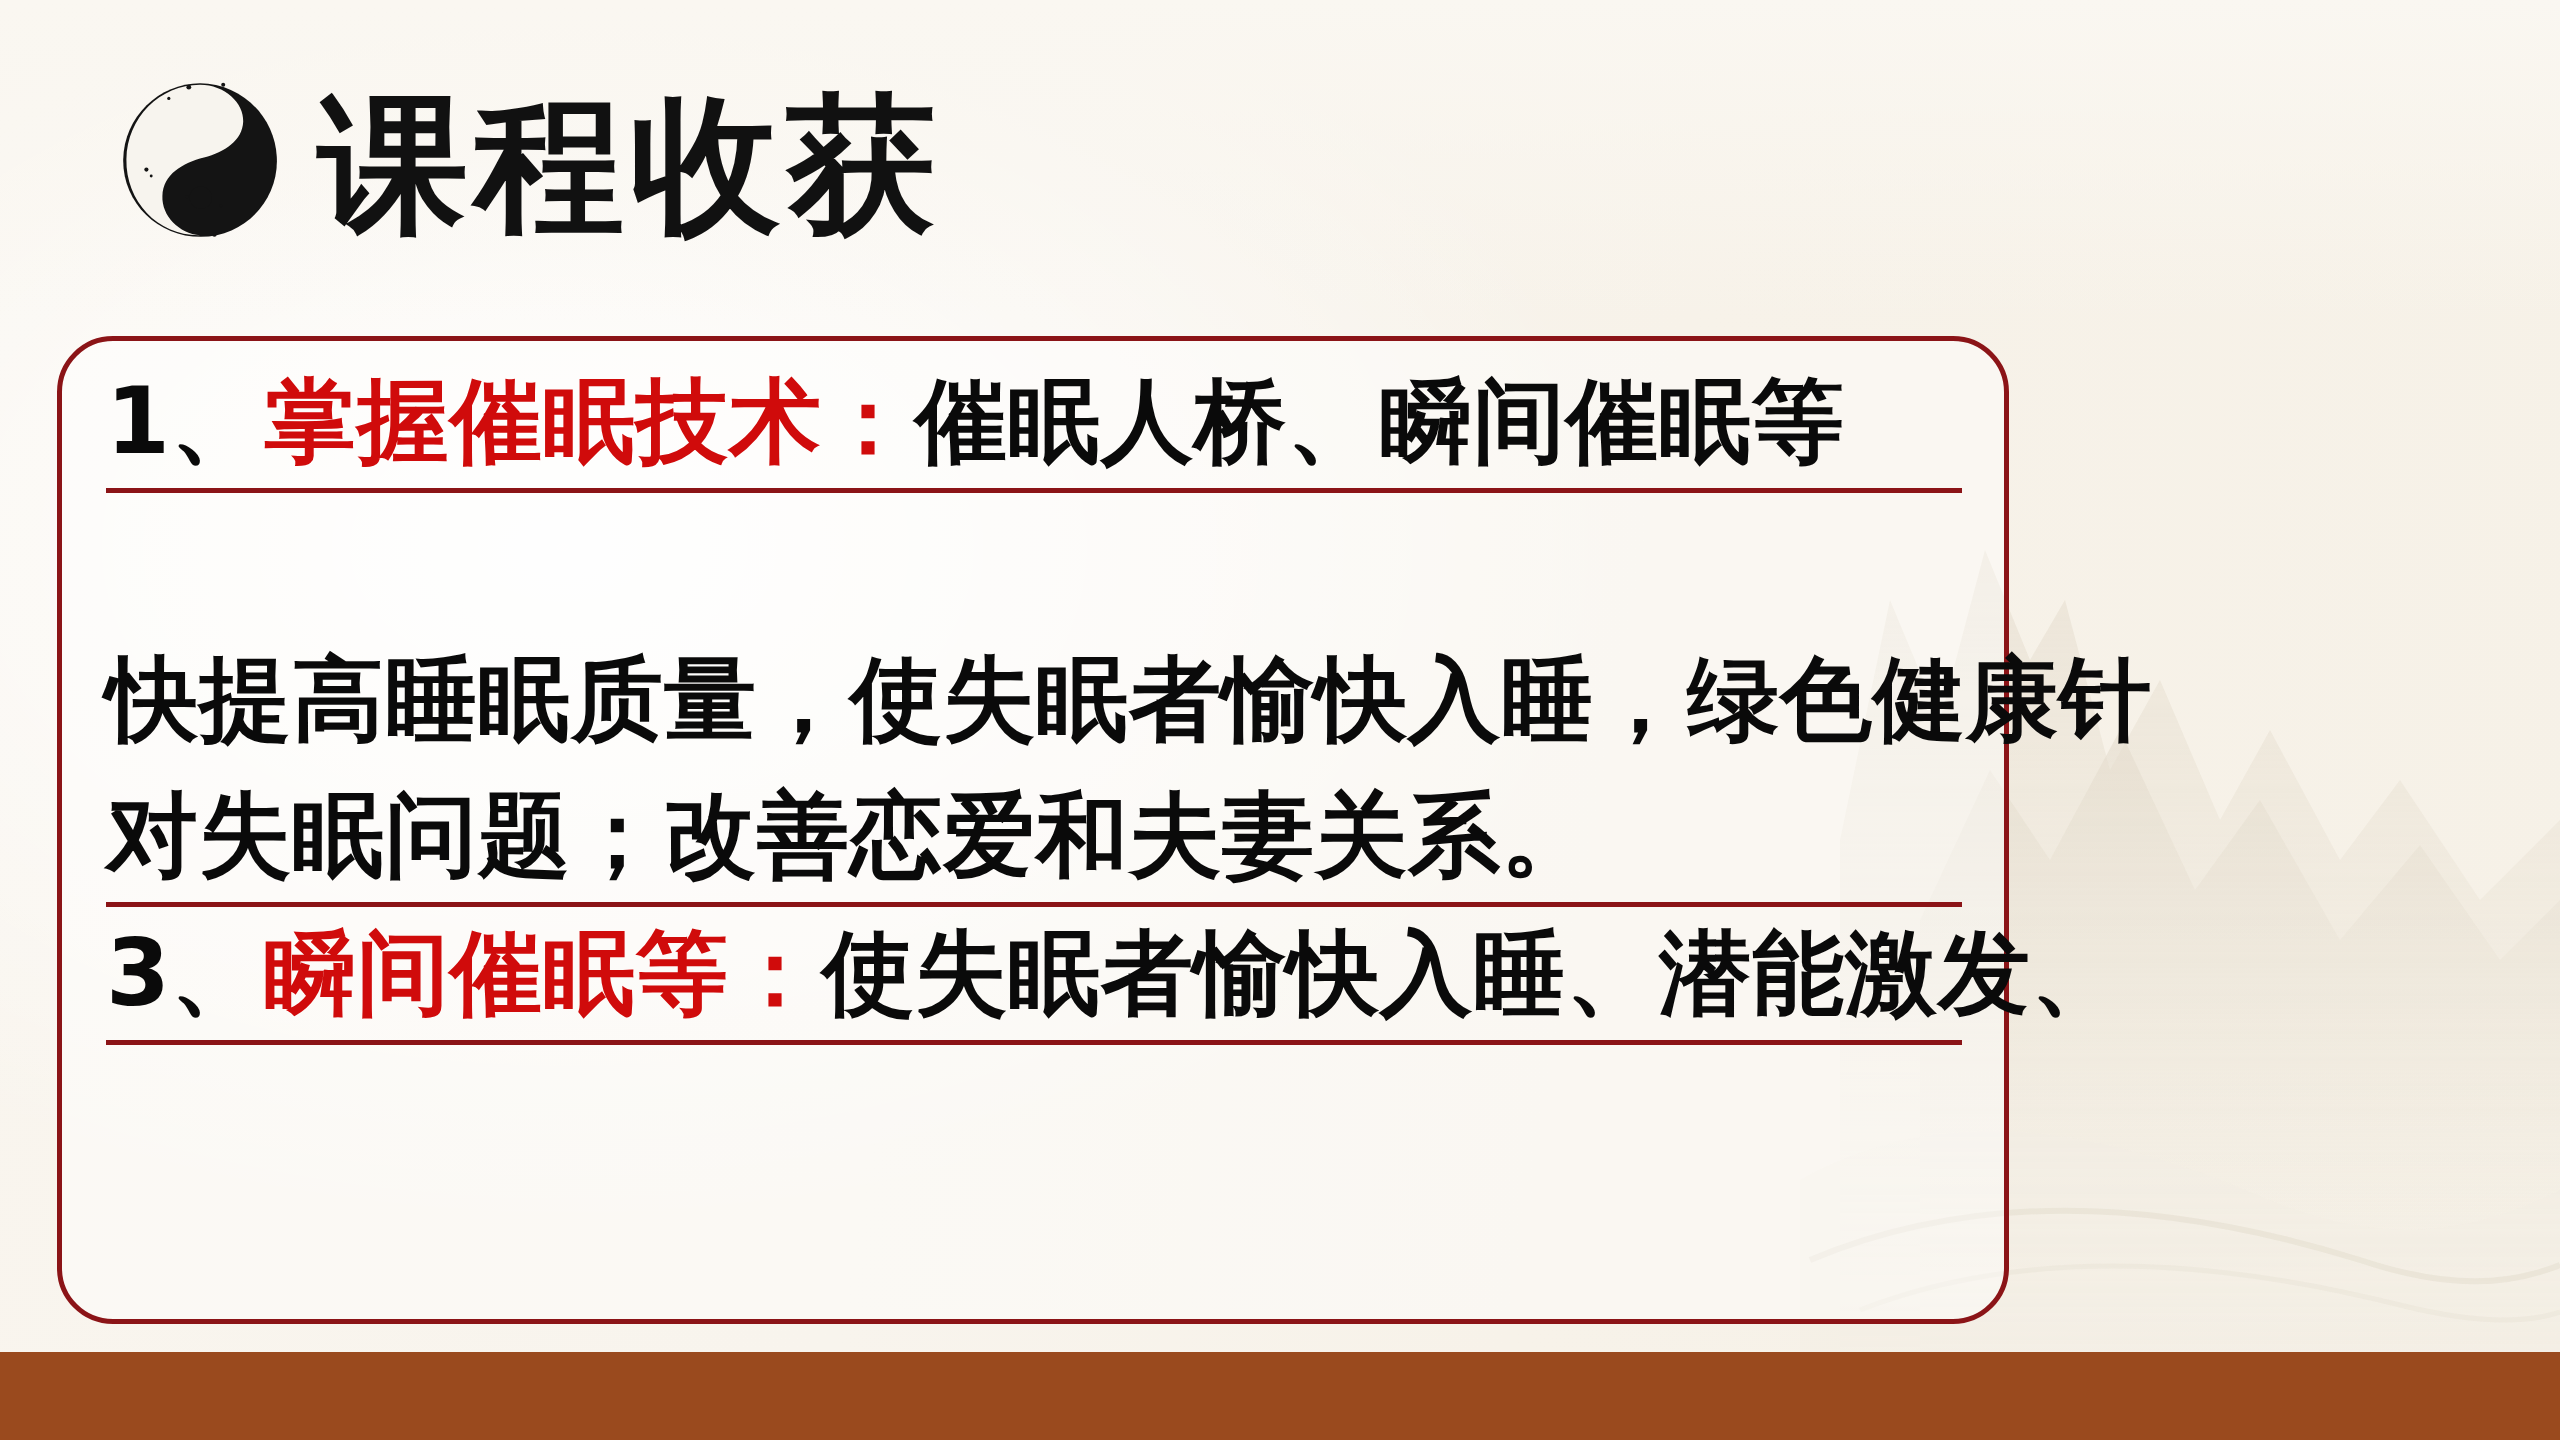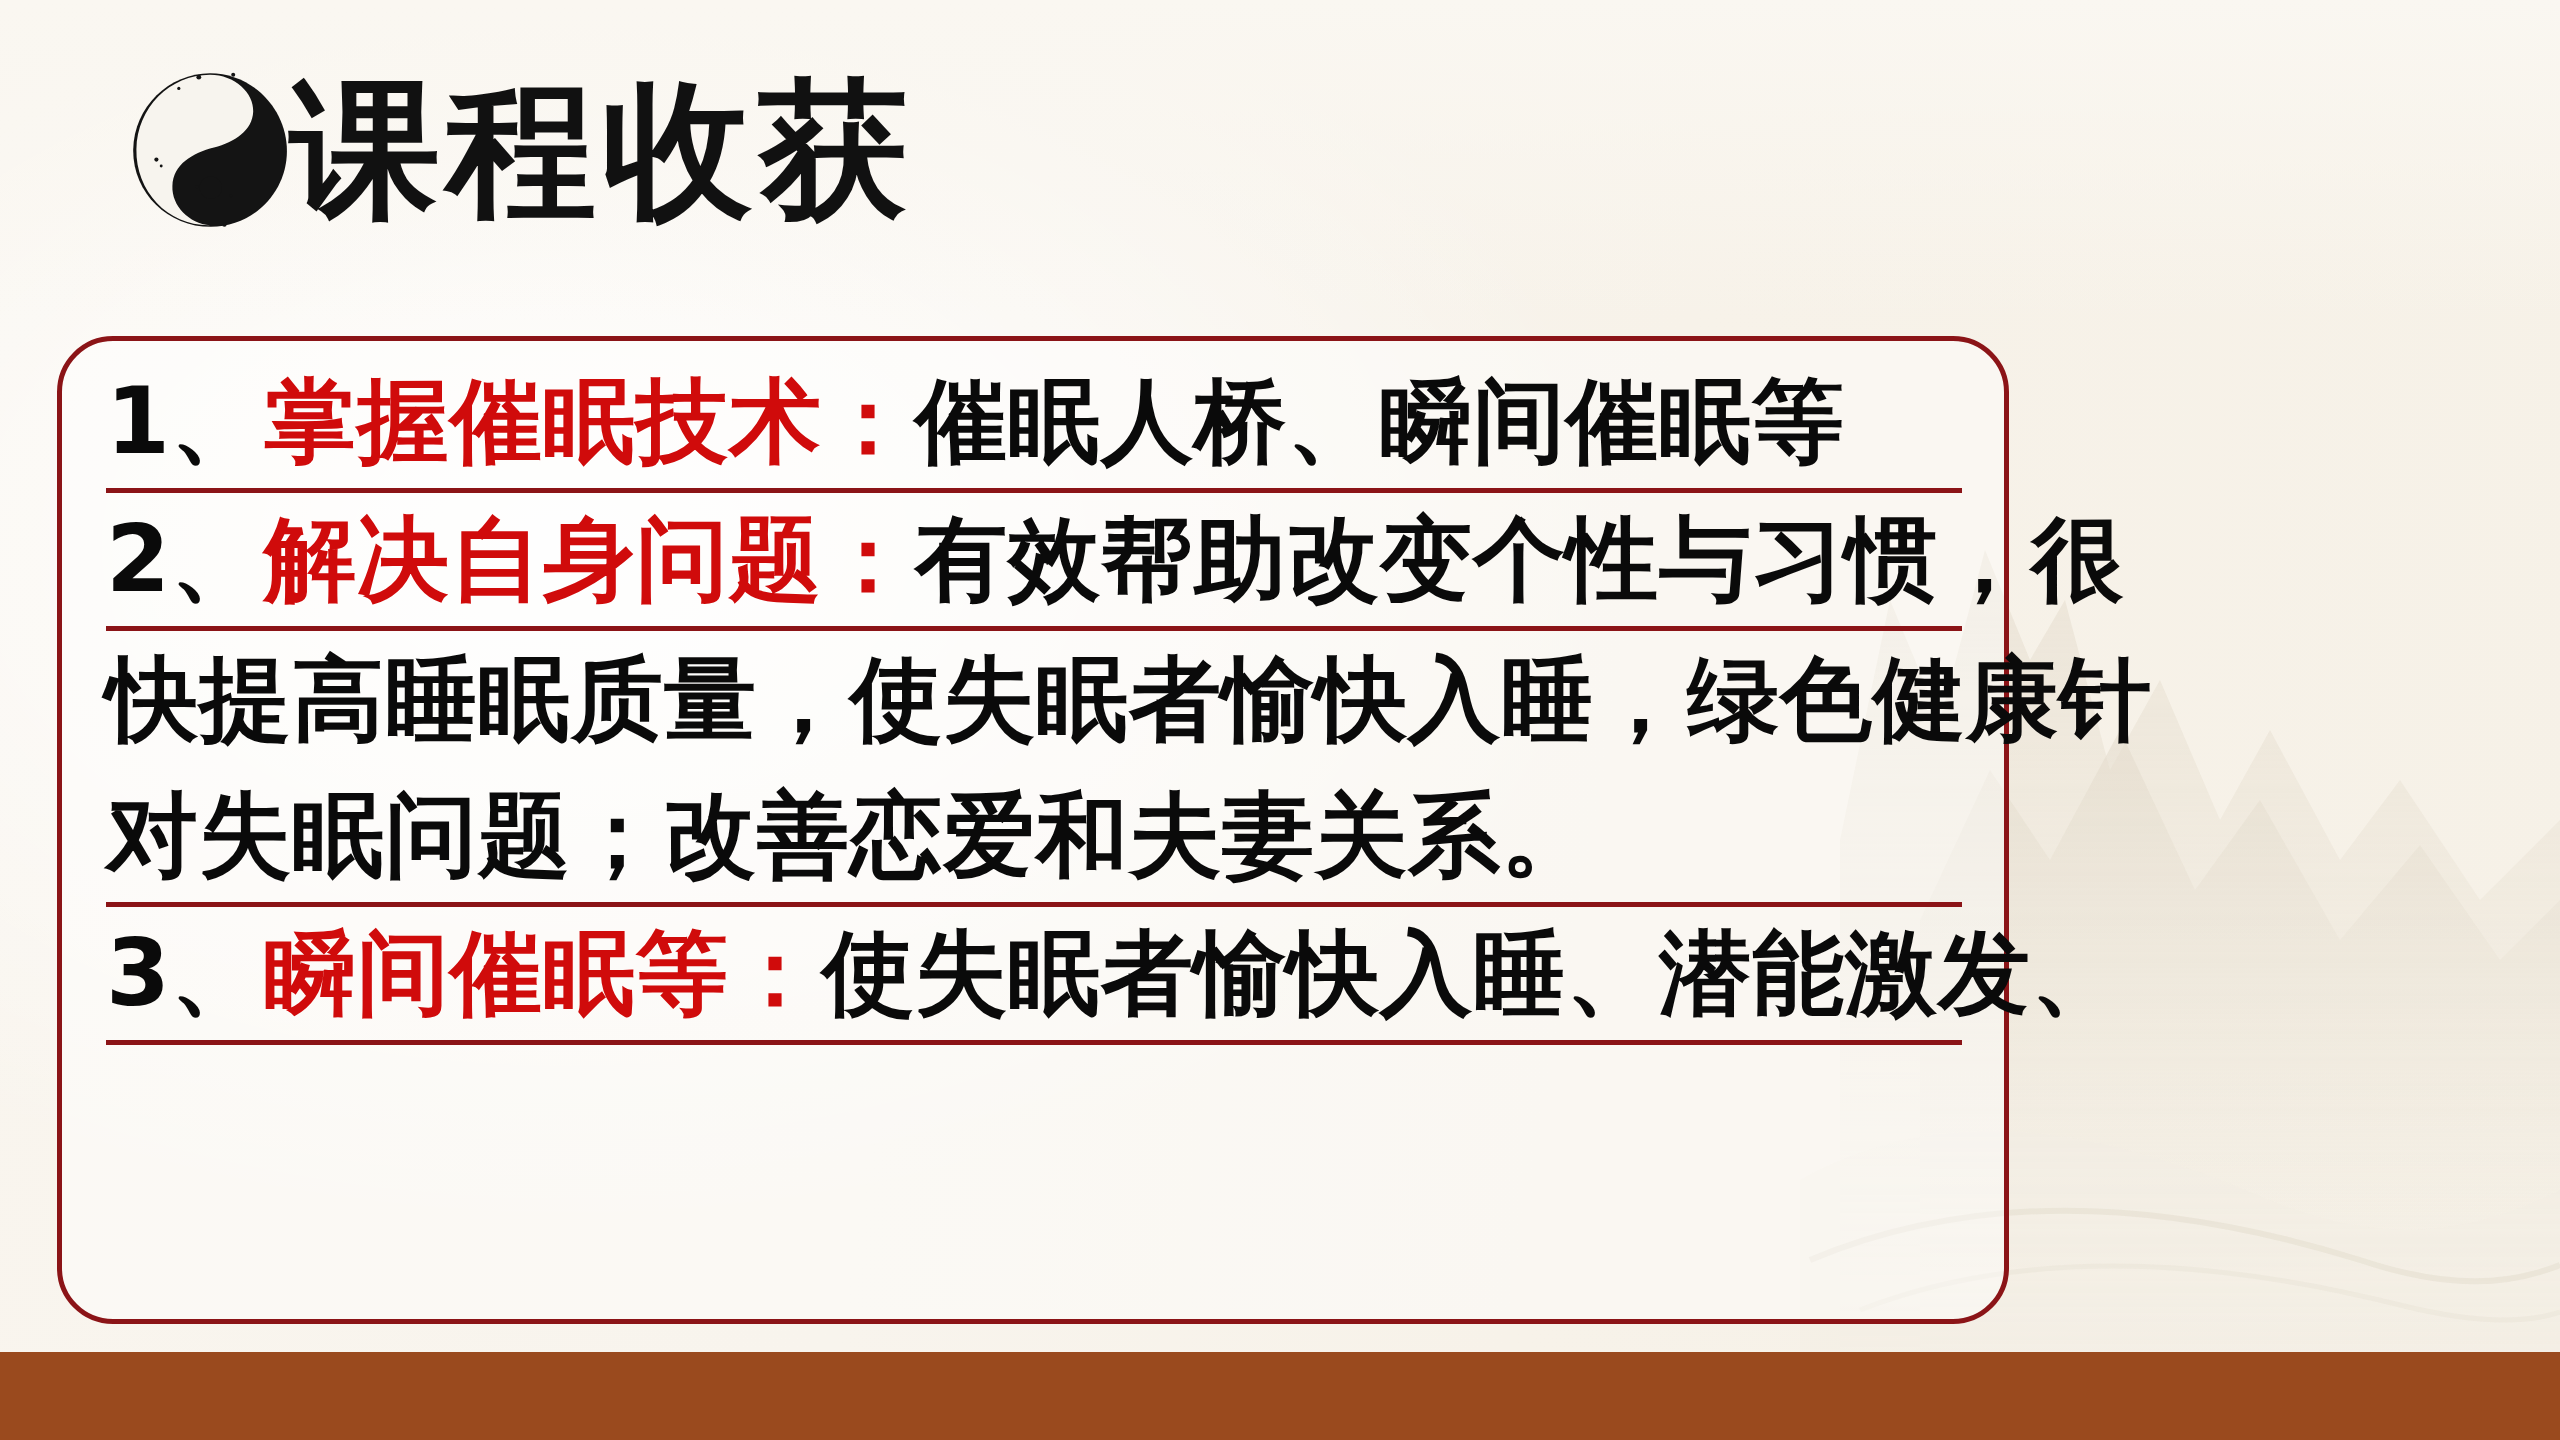--- a/index.html
+++ b/index.html
@@ -49,24 +49,25 @@
     position: absolute;
     left: 0; right: 0; top: 0;
     height: 320px;
     background: linear-gradient(180deg, #faf7f1 0%, rgba(250,247,241,0) 100%);
     pointer-events: none;
   }
 
   
   .header {
     position: absolute;
-    left: 130px;
+    left: 120px;
     top: 60px;
     display: flex;
-    align-items: center;
+    align-items: flex-end;
+    gap: 38px;
     height: 180px;
   }
   .taiji {
     width: 160px;
     height: 160px;
     flex: 0 0 auto;
     display: block;
   }
   .page-title {
     font-size: 150px;
@@ -218,25 +219,20 @@
 
   <div class="card">
     <div class="card-inner">
 
       <div class="row r1 ruled">
         <div class="row-text">
           <span class="num">1、</span><span class="hl">掌握催眠技术：</span><span class="body-txt">催眠人桥、瞬间催眠等</span>
         </div>
       </div>
 
-      <div class="row r2 ruled">
-        <div class="row-text">
-          <span class="num">2、</span><span class="hl">解决自身问题：</span><span class="body-txt">有效帮助改变个性与习惯，很</span>
-        </div>
-      </div>
 
       <div class="row r3">
         <div class="row-text">
           <span class="body-txt">快提高睡眠质量，使失眠者愉快入睡，绿色健康针</span>
         </div>
       </div>
 
       <div class="row r4 ruled">
         <div class="row-text">
           <span class="body-txt">对失眠问题；改善恋爱和夫妻关系。</span>

